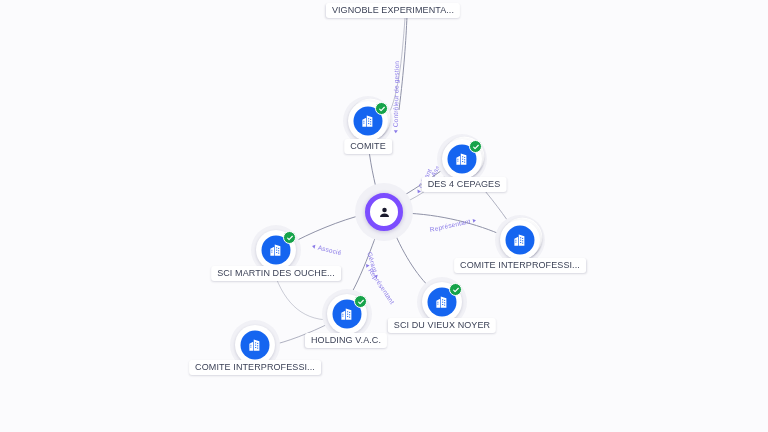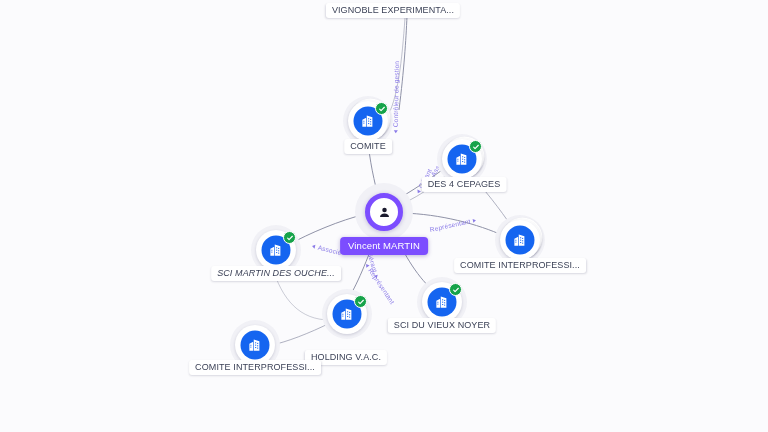--- a/index.html
+++ b/index.html
@@ -296,21 +296,21 @@
               <rect x="15.4" y="16.2" width="1.7" height="1.7" fill="#1565f0"></rect>
             </svg>
           </div>
         </div>
         <div class="badge" style="left:calc(50% + 7px);top:calc(50% - 19px);">
           <svg width="8" height="8" viewBox="0 0 24 24" aria-hidden="true">
             <path d="M5 12.5l4.2 4.3L19 6.8" fill="none" stroke="#ffffff" stroke-width="3.4" stroke-linecap="round" stroke-linejoin="round"></path>
           </svg>
         </div>
       </div>
-      <div class="label" style="left: 346px; top: 350px;">HOLDING V.A.C.</div>
+      <div class="label" style="left: 346px; top: 333px;">HOLDING V.A.C.</div>
       <div class="node" style="left: 255px; top: 345px;">
         <div class="halo" style="width:50px;height:50px;"></div>
         <div class="card">
           <div class="co-icon">
             <svg width="15" height="15" viewBox="0 0 24 24" aria-hidden="true">
               <path d="M3 21V10l6-3.2V21z" fill="#ffffff"></path>
               <path d="M10 21V3l9 3v15z" fill="#ffffff"></path>
               <rect x="4.6" y="11.6" width="1.6" height="1.6" fill="#1565f0"></rect>
               <rect x="4.6" y="14.6" width="1.6" height="1.6" fill="#1565f0"></rect>
               <rect x="12.2" y="7.6" width="1.7" height="1.7" fill="#1565f0"></rect>
@@ -341,28 +341,27 @@
               <rect x="15.4" y="16.2" width="1.7" height="1.7" fill="#1565f0"></rect>
             </svg>
           </div>
         </div>
         <div class="badge" style="left:calc(50% + 7px);top:calc(50% - 19px);">
           <svg width="8" height="8" viewBox="0 0 24 24" aria-hidden="true">
             <path d="M5 12.5l4.2 4.3L19 6.8" fill="none" stroke="#ffffff" stroke-width="3.4" stroke-linecap="round" stroke-linejoin="round"></path>
           </svg>
         </div>
       </div>
-      <div class="label" style="left: 276px; top: 266px; font-style: italic;">SCI MARTIN DES OUCHE...</div>
+      <div class="label" style="left: 276px; top: 266px;">SCI MARTIN DES OUCHE...</div>
     </div>
 
   <div class="node" id="focus-node" style="left: 384px; top: 212px;">
     <div class="halo" style="width:58px;height:58px;"></div>
     <div class="pin-tail"></div>
     <div class="pin">
       <svg width="15" height="15" viewBox="0 0 24 24" aria-hidden="true">
         <circle cx="12" cy="8" r="3.6" fill="#1b1b2e"></circle>
         <path d="M4.8 19c0-3.6 3.2-5.6 7.2-5.6s7.2 2 7.2 5.6z" fill="#1b1b2e"></path>
       </svg>
     </div>
   </div>
-  <div class="label focus" id="focus-label" style="left: 384px; top: 237px;">Vincent MARTIN</div>
 
 </div>
 
 </body></html>

